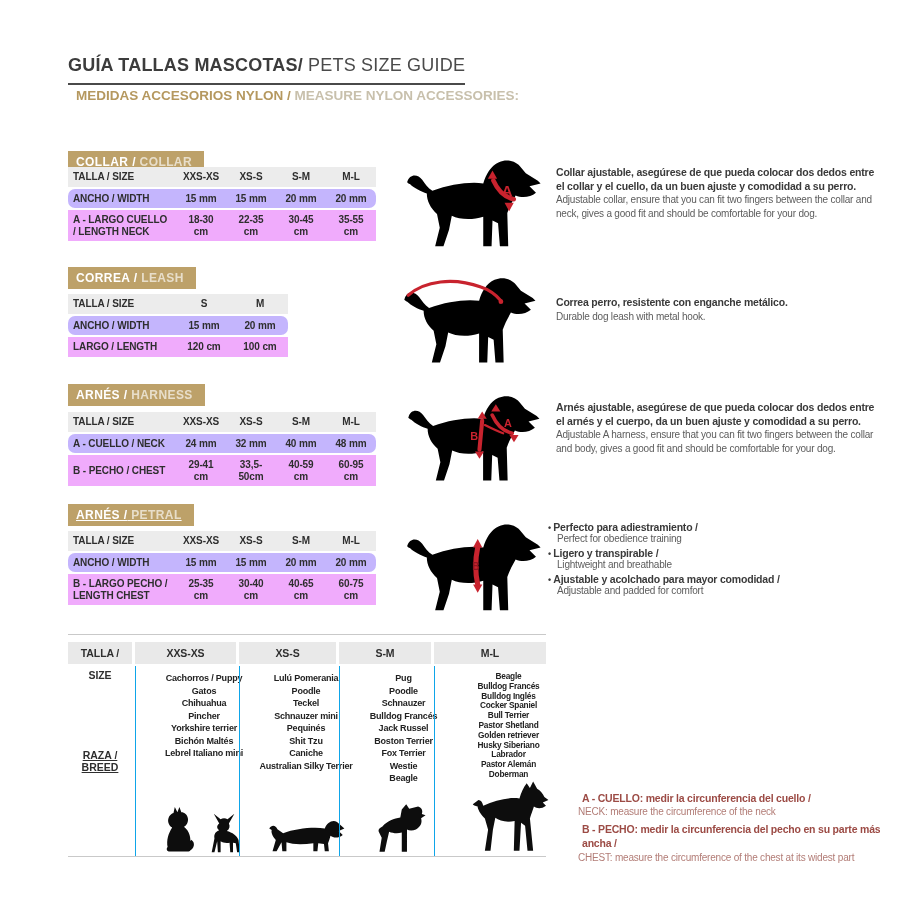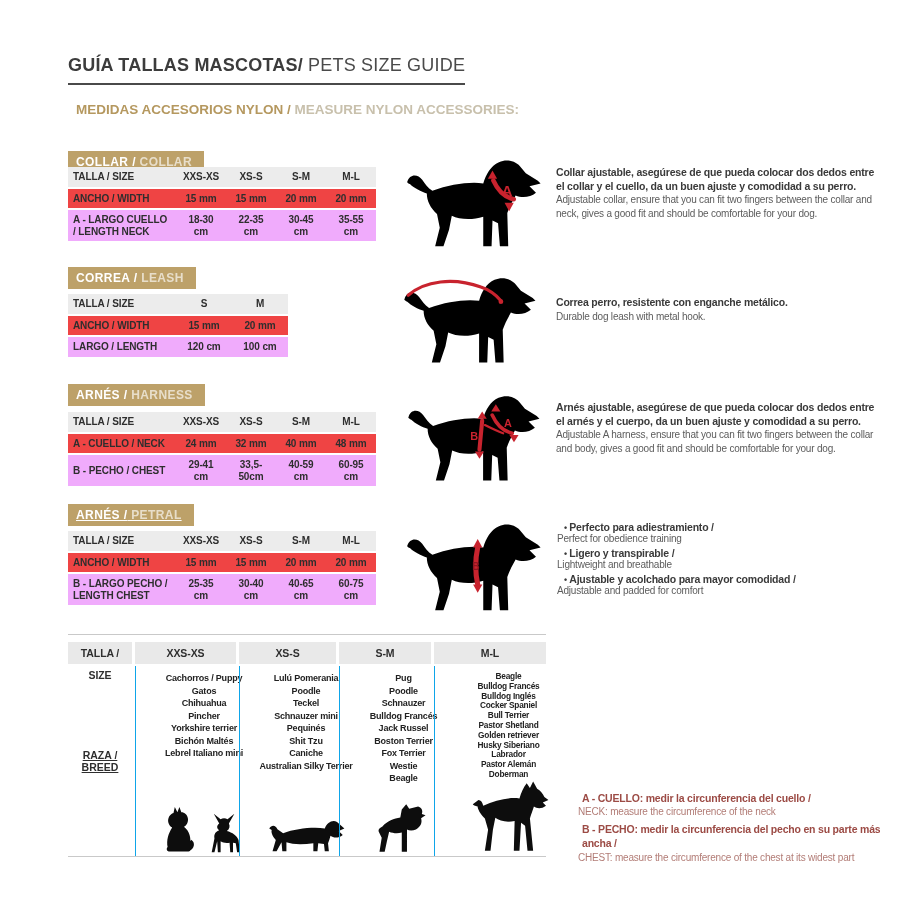--- a/index.html
+++ b/index.html
@@ -9,21 +9,21 @@
   }
   
   .title {
     position:absolute; left:68px; top:55px;
     font-size:18px; font-weight:700; color:#3c3c3c;
     border-bottom:2px solid #4a4a4a; padding-bottom:7px; letter-spacing:.2px;
     white-space:nowrap;
   }
   .title .en { font-weight:400; color:#4a4a4a; }
   .subtitle {
-    position:absolute; left:68px; top:102px;
+    position:absolute; left:68px; top:88px;
     font-size:13.5px; font-weight:700; color:#b5985f; white-space:nowrap;padding-left:8px;
   }
   .subtitle .en { color:#c8c0ac; }
   
   .bar {
     position:absolute; background:#bda169; color:#fff;
     font-size:12px; font-weight:700; padding:4px 12px 4px 8px;
     letter-spacing:.4px; white-space:nowrap;
   }
   .bar .bar-en { color:rgba(255,255,255,.65); font-weight:700; }
@@ -34,21 +34,21 @@
   
   .size-table { position:absolute; }
   .st-collar  { left:68px; top:167px; }
   .st-correa  { left:68px; top:294px; }
   .st-harness { left:68px; top:412px; }
   .st-petral  { left:68px; top:531px; }
   .t-row { display:grid; margin-bottom:2px; align-items:center; }
   .cols5 .t-row { grid-template-columns:108px 50px 50px 50px 50px; }
   .cols3 .t-row { grid-template-columns:108px 56px 56px; }
   .t-row.hdr   { background:#ececec; }
-  .t-row.shade { background:#ef4444; }
+  .t-row.shade { background:#c4b5fd;border-radius:7px; }
   .t-row.plain { background:#f0abfc; }
   .t-row > div { padding:4px 5px; font-size:10px; font-weight:700; color:#2e2e2e; line-height:1.15; letter-spacing:-.1px; }
   .t-label { text-align:left; }
   .t-colhead, .t-val { text-align:center; }
   
   .dog { position:absolute; }
   .dog1 { left:400px; top:150px; width:148px; height:102px; }
   .dog2 { left:394px; top:268px; width:152px; height:100px; }
   .dog3 { left:400px; top:386px; width:148px; height:100px; }
   .dog4 { left:400px; top:513px; width:148px; height:104px; }
@@ -57,21 +57,21 @@
   .mark-letter { fill:#c8232e; font-weight:700; font-family:"Liberation Sans",sans-serif; }
   
   .desc { position:absolute; width:322px; }
   .desc-collar  { left:556px; top:166px; }
   .desc-correa  { left:556px; top:296px; }
   .desc-harness { left:556px; top:401px; }
   .desc-es { font-size:10.5px; font-weight:700; color:#3a3a3a; line-height:1.3; letter-spacing:-.2px; }
   .desc-en { font-size:10px; font-weight:400; color:#5c5c5c; line-height:1.35; letter-spacing:-.2px; }
   .bullets { position:absolute; left:548px; top:521px; width:335px; }
   .bullet { margin-bottom:3px; }
-  .bullet .b-es { font-size:10.5px; font-weight:700; color:#3a3a3a; letter-spacing:-.2px;margin-left:16px; }
+  .bullet .b-es { font-size:10.5px; font-weight:700; color:#3a3a3a; letter-spacing:-.2px; }
   .bullet .b-es::before { content:"• "; font-size:9px; }
   .bullet .b-en { font-size:10px; color:#5c5c5c; margin-left:9px; letter-spacing:-.2px; }
   
   .breed-table { position:absolute; left:68px; top:634px; width:478px; border-top:1px solid #c9c9c9; padding-top:7px; }
   .bt-header, .bt-body { display:grid; grid-template-columns:64px 101px 97px 92px 112px; column-gap:3px; }
   .bt-header > div {
     background:#e9e9e9; height:22px; line-height:22px; text-align:center;
     font-size:10.5px; font-weight:700; color:#2e2e2e; letter-spacing:-.1px;
   }
   .bt-body { margin-top:2px; border-bottom:1px solid #c9c9c9; min-height:188px; }

